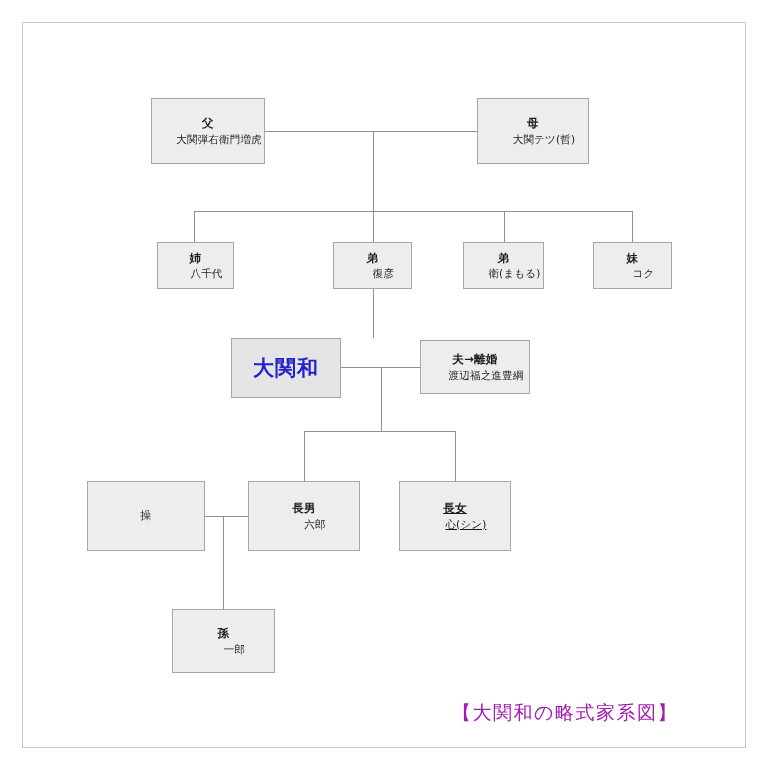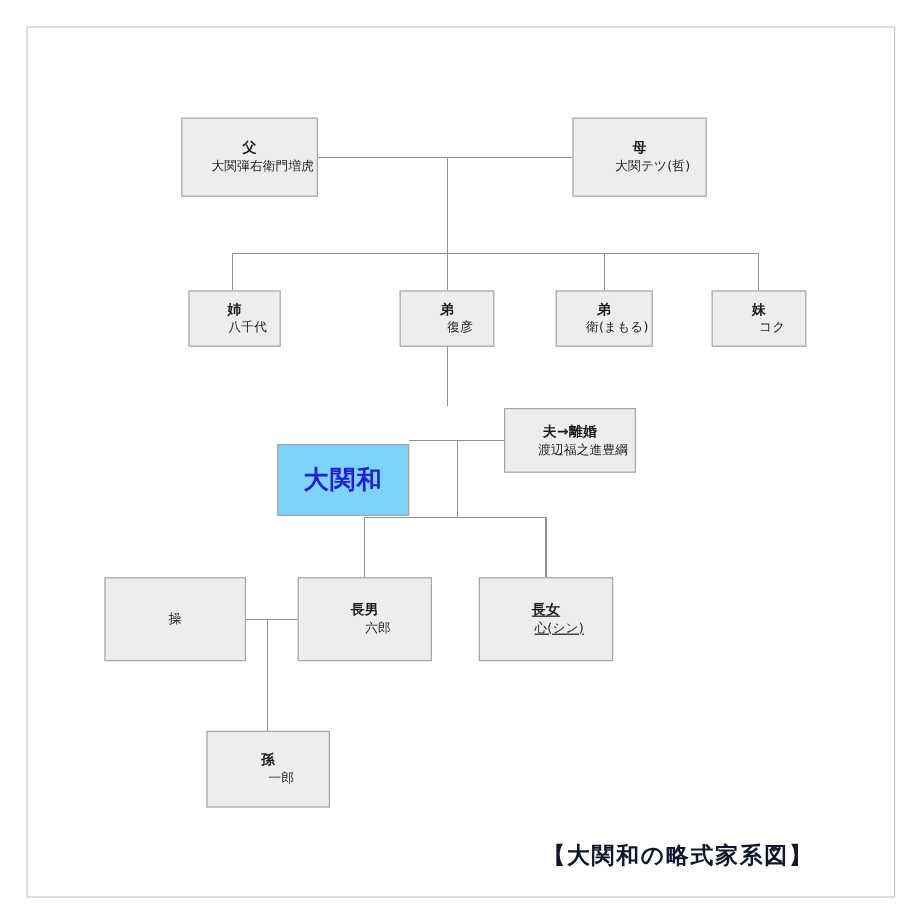--- a/index.html
+++ b/index.html
@@ -65,42 +65,41 @@
     letter-spacing: 0.3px;
   }
   .node .name {
     font-size: 10.5px;
     font-weight: normal;
     letter-spacing: 0.2px;
     margin-left: 22px;
   }
   
   .node.focus {
-    background: #7dd3fc;
+    background: #e5e5e5;
     border: 1px solid #a6a6a6;
-    margin-top: 32px;
   }
   .node.focus .title {
     font-size: 21px;
     font-weight: bold;
     color: #2222cc;
     letter-spacing: 1px;
   }
   
   .node.plain .title {
     font-size: 11px;
     font-weight: normal;
   }
   #caption {
     position: absolute;
     left: 452px;
     top: 700px;
     font-size: 19px;
-    font-weight: bold;
-    color: #0f172a;
+    font-weight: normal;
+    color: #a21caf;
     letter-spacing: 1.5px;
     white-space: nowrap;
   }
 </style>
 </head>
 <body>
 
 <div id="page">
   <div id="frame"></div>
 

